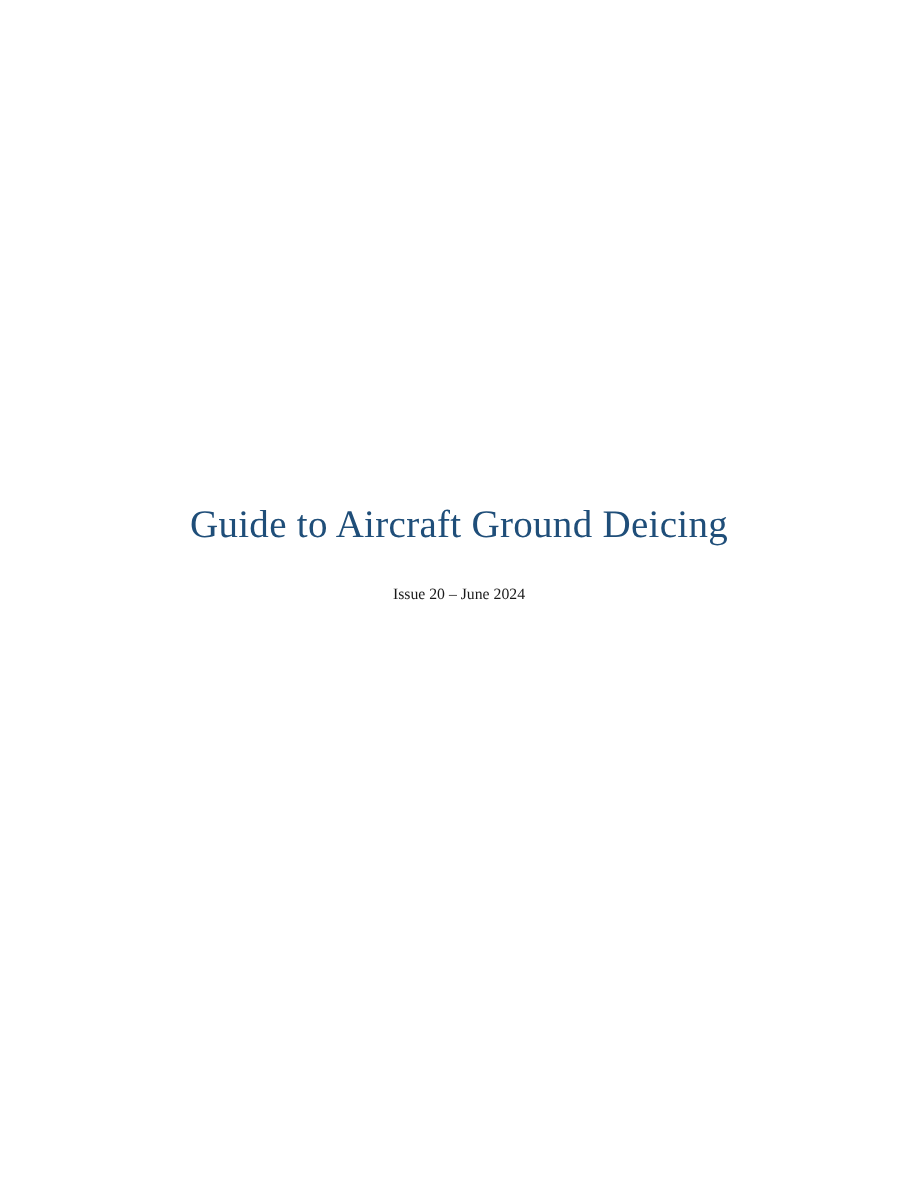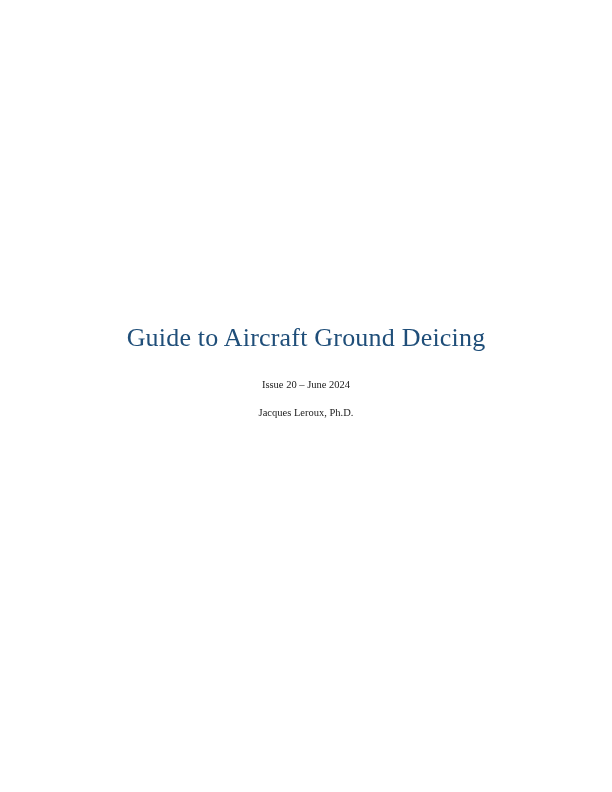--- a/index.html
+++ b/index.html
@@ -26,21 +26,21 @@
     width: 612px;
     text-align: center;
   }
   .doc-title {
     font-family: "Liberation Serif", serif;
     font-size: 26px;
     line-height: 32px;
     font-weight: normal;
     color: #1f4e79;
     letter-spacing: 0.2px;
-    margin: 4px;
+    margin: 16px;
   }
   .doc-issue {
     margin: 24px 0 0 0;
     font-size: 10.5px;
     line-height: 14px;
     color: #1a1a1a;
     font-family: "Liberation Serif", serif;
   }
   .doc-author {
     margin: 14px 0 0 0;
@@ -50,15 +50,14 @@
     font-family: "Liberation Serif", serif;
   }
 </style>
 </head>
 <body>
 
 <div class="page">
   <div class="title-block">
     <h1 class="doc-title">Guide to Aircraft Ground Deicing</h1>
     <p class="doc-issue">Issue 20 – June 2024</p>
-    <p class="doc-author">Jacques Leroux, Ph.D.</p>
   </div>
 </div>
 
 </body></html>

